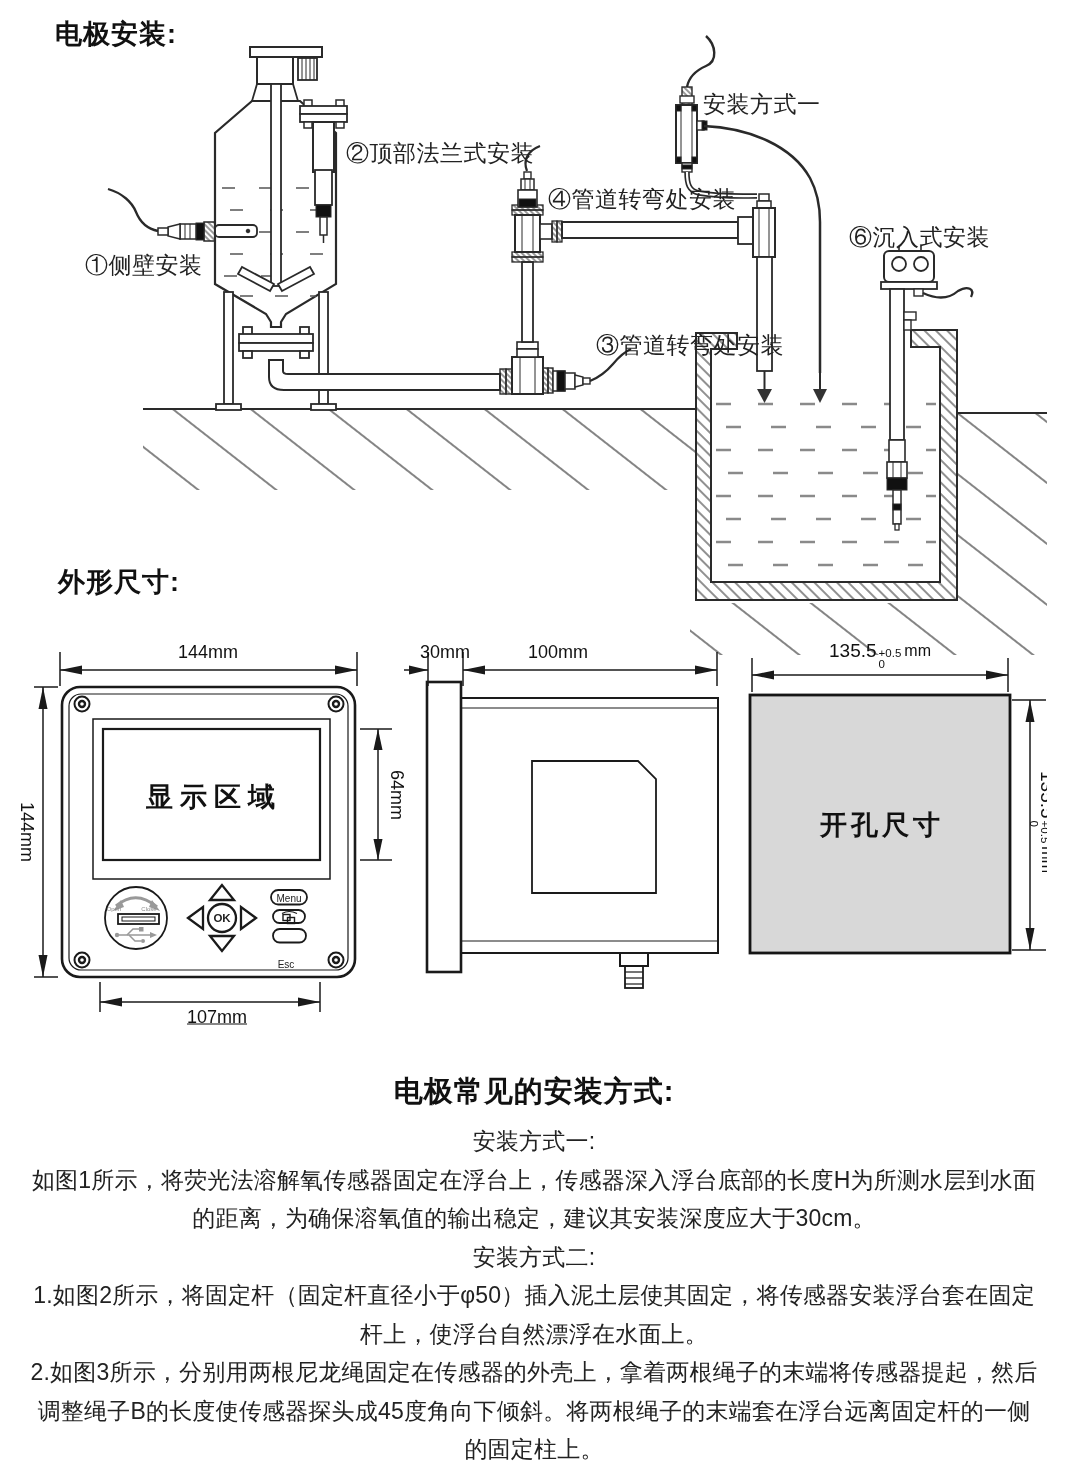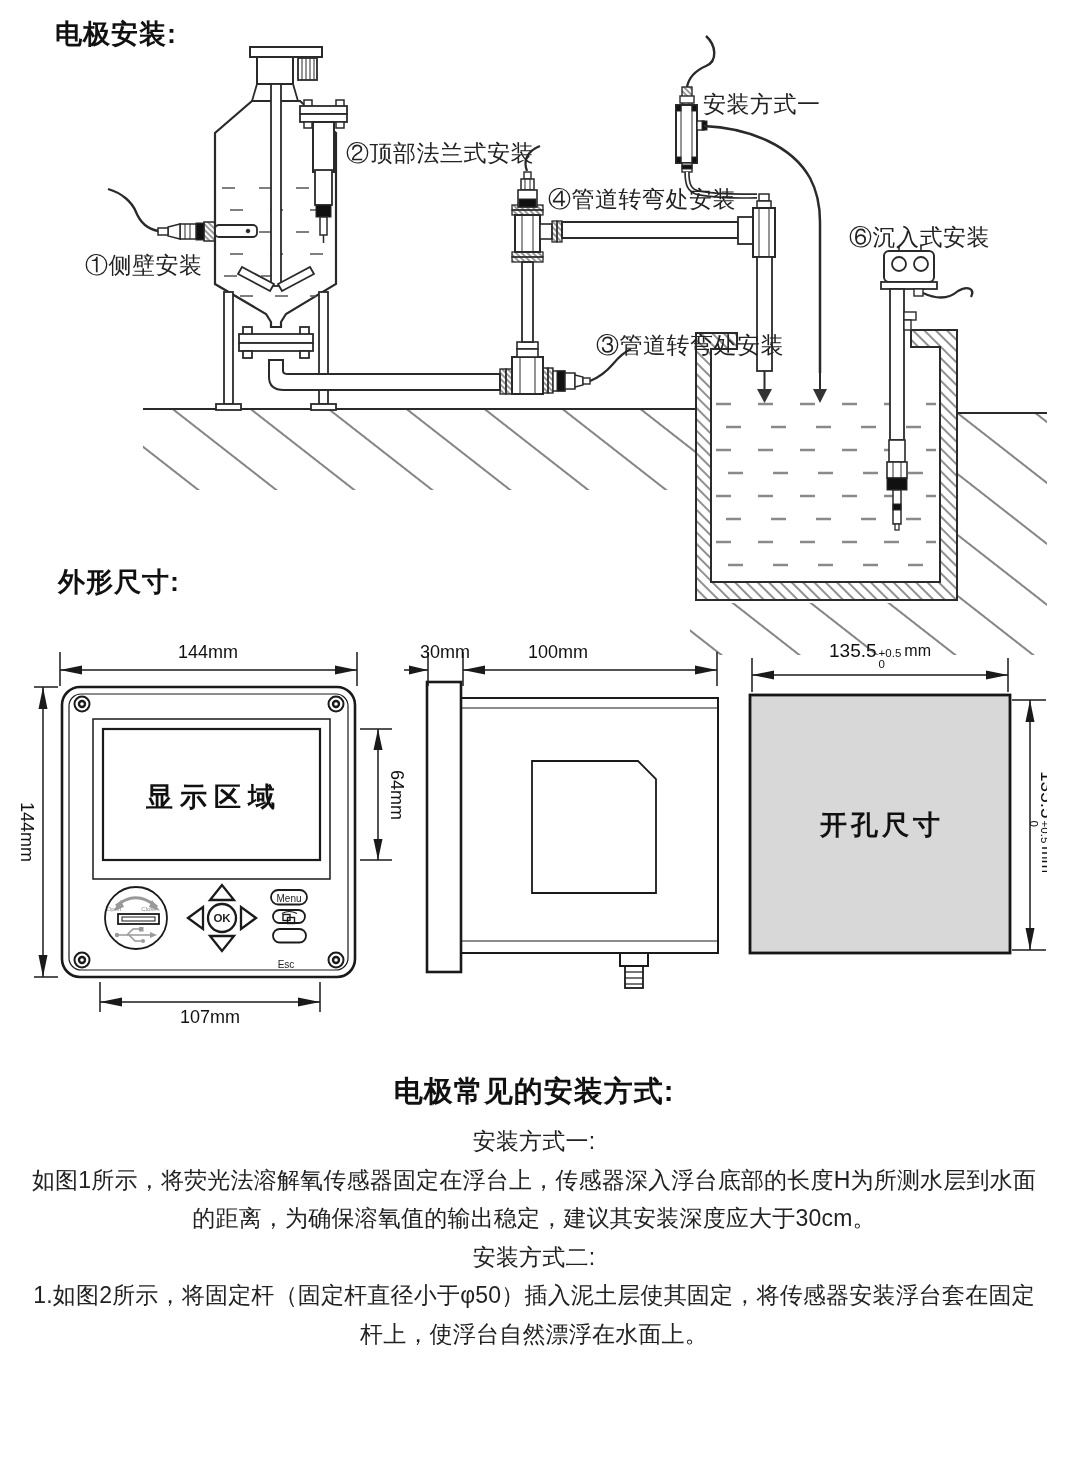--- a/index.html
+++ b/index.html
@@ -367,21 +367,21 @@
         <line x1="1030" y1="70" x2="1030" y2="320" stroke-width="1.5"></line>
         <polygon points="1030,70 1025.5,92 1034.5,92" fill="#1a1a1a" stroke="none"></polygon>
         <polygon points="1030,320 1025.5,298 1034.5,298" fill="#1a1a1a" stroke="none"></polygon>
       </g>
     </g>
   </svg>
 
   <div class="abs dim-text" style="left:208px;top:652px;">144mm</div>
   <div class="abs dim-text rot" style="left:26px;top:832px;">144mm</div>
   <div class="abs dim-text rot" style="left:396px;top:795px;">64mm</div>
-  <div class="abs dim-text" style="left:210px;top:1017px;">107mm</div>
+  <div class="abs dim-text" style="left:217px;top:1017px;text-decoration:underline;">107mm</div>
   <div class="abs dim-text" style="left:445px;top:652px;">30mm</div>
   <div class="abs dim-text" style="left:558px;top:652px;">100mm</div>
 
   <div class="abs serif-label" style="left:214px;top:797px;">显示区域</div>
   <div class="abs serif-label" style="left:882px;top:825px;letter-spacing:4px;">开孔尺寸</div>
 
   <div class="abs key-text" style="left:114px;top:909px;font-size:6px;color:#888;">Open</div>
   <div class="abs key-text" style="left:149px;top:909px;font-size:6px;color:#888;">Close</div>
   <div class="abs key-text" style="left:222px;top:918px;font-size:11.5px;font-weight:700;">OK</div>
   <div class="abs key-text" style="left:289px;top:897.5px;font-size:10px;">Menu</div>
@@ -403,15 +403,16 @@
       </span>
     <span class="u">mm</span>
   </div>
 
   <div class="abs text-block" style="left:30px;top:1072px;text-align:center;">
     <h3>电极常见的安装方式:</h3>
     <p>安装方式一:</p>
     <p>如图1所示，将荧光法溶解氧传感器固定在浮台上，传感器深入浮台底部的长度H为所测水层到水面的距离，为确保溶氧值的输出稳定，建议其安装深度应大于30cm。</p>
     <p>安装方式二:</p>
     <p>1.如图2所示，将固定杆（固定杆直径小于φ50）插入泥土层使其固定，将传感器安装浮台套在固定杆上，使浮台自然漂浮在水面上。</p>
+    <p>2.如图3所示，分别用两根尼龙绳固定在传感器的外壳上，拿着两根绳子的末端将传感器提起，然后调整绳子B的长度使传感器探头成45度角向下倾斜。将两根绳子的末端套在浮台远离固定杆的一侧的固定柱上。</p>
   </div>
 
 </div>
 
 </body></html>

